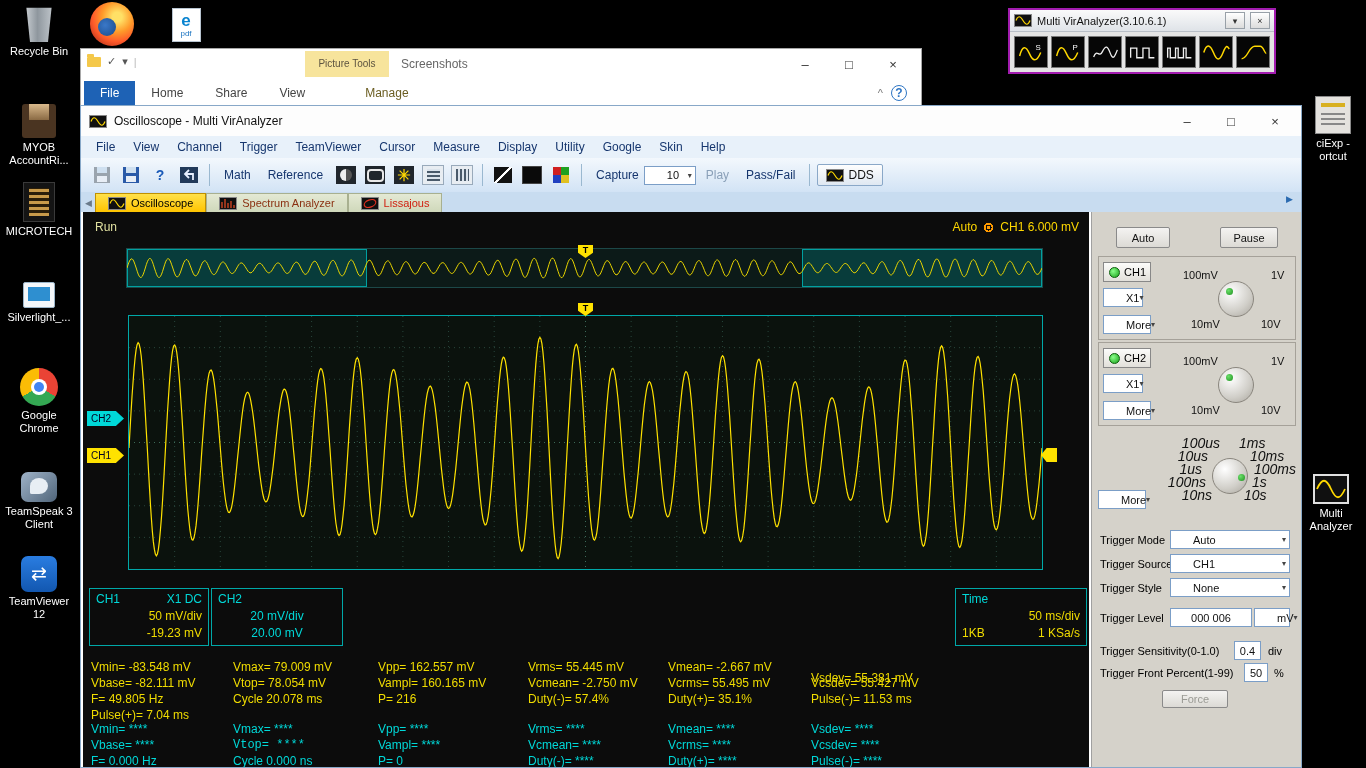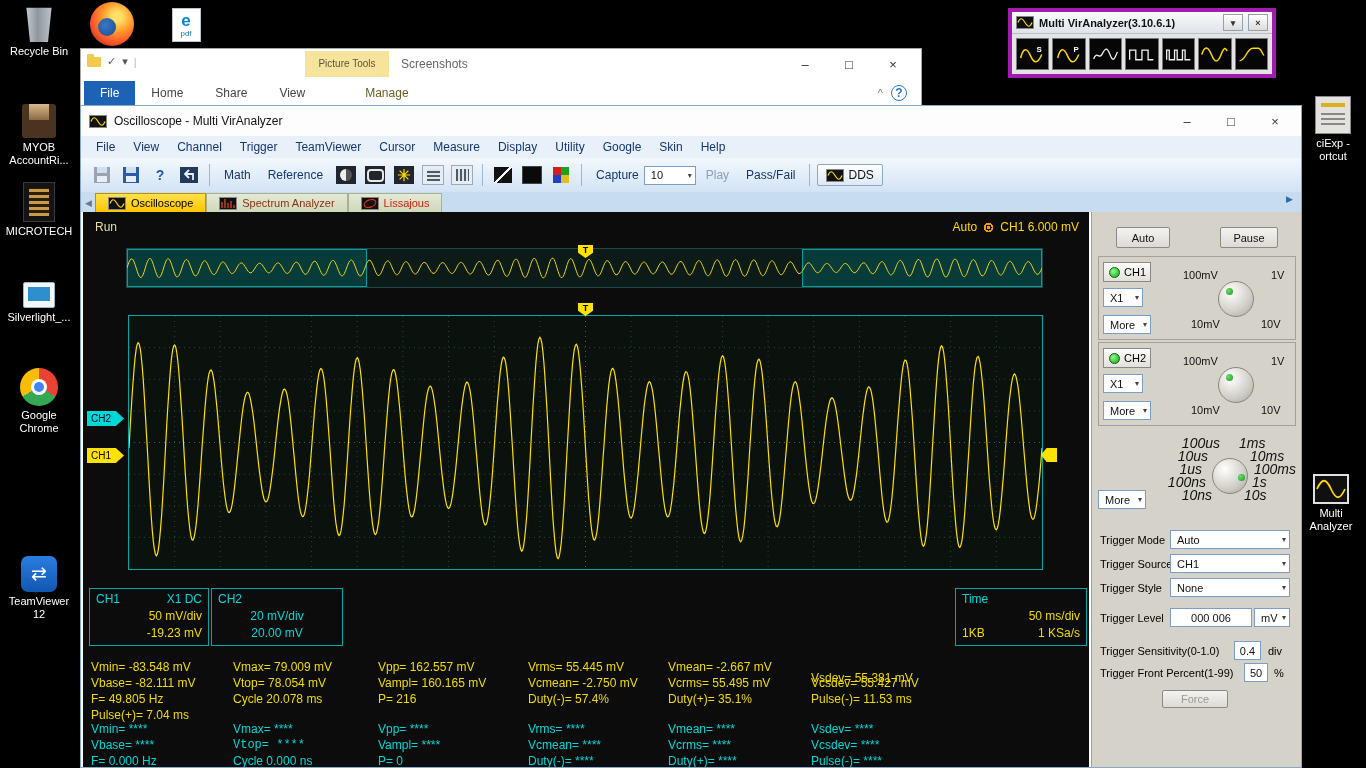--- a/index.html
+++ b/index.html
@@ -48,21 +48,21 @@
   .ex-wbtns{position:absolute;right:6px;top:2px;display:flex;}
   .wbtn{width:44px;height:26px;display:flex;align-items:center;justify-content:center;font-size:13px;color:#333;cursor:default;}
   .ex-tabs{position:relative;display:flex;align-items:center;height:27px;font-size:12px;color:#444;}
   .ex-tab{padding:5px 16px;cursor:default;}
   .ex-tab.file{background:#1e62b5;color:#fff;margin-left:3px;}
   .ex-tab.manage{margin-left:28px;color:#6a5c20;}
   .ex-collapse{position:absolute;right:38px;color:#777;font-size:11px;}
   .ex-help{position:absolute;right:14px;color:#2f76c4;font-weight:bold;font-size:12px;border:1px solid #2f76c4;border-radius:50%;width:14px;height:14px;line-height:14px;text-align:center;}
 
   
-  #launcher{position:absolute;left:1008px;top:8px;width:268px;z-index:5;border:4px solid #a21caf;background:#ececec;box-sizing:border-box;font-weight:bold;}
+  #launcher{position:absolute;left:1008px;top:8px;width:268px;z-index:5;border:2px solid #a21caf;background:#ececec;box-sizing:border-box;}
   .l-title{height:21px;display:flex;align-items:center;gap:5px;padding:0 4px;background:linear-gradient(#fafafa,#dfe3e8);border-bottom:1px solid #b8bec6;}
   .l-title-text{font-size:11px;color:#111;flex:1;}
   .l-ctl{width:18px;height:15px;border:1px solid #98a0a8;background:linear-gradient(#fff,#dcdcdc);font-size:9px;display:flex;align-items:center;justify-content:center;color:#333;}
   #launcher-row{display:flex;gap:3px;padding:4px;background:#e4e4e4;}
   .lbtn{width:34px;height:30px;background:#060606;border:1px solid #787878;display:flex;align-items:center;justify-content:center;}
   .lbtn svg{width:29px;height:23px;}
   .lbtn svg path.y{stroke:#ffd800;stroke-width:1.7;fill:none;}
   .lbtn svg path.w{stroke:#f0f0f0;stroke-width:1.5;fill:none;}
   .lbtn svg text{fill:#fff;font-size:9px;font-family:"Liberation Sans",sans-serif;}
 
@@ -89,21 +89,21 @@
   .ticon.light{background:#e8edf2;border:1px solid #9ab;}
   .halfmoon{width:12px;height:12px;border-radius:50%;background:linear-gradient(90deg,#f0f0f0 50%,#555 50%);}
   .rrect{width:13px;height:9px;border:2px solid #e8e8e8;border-radius:4px;}
   .calcgrid{width:13px;height:12px;background:repeating-linear-gradient(0deg,#4a5a6a 0 2px,#dce4ec 2px 4px),#dce4ec;}
   .keypadgrid{width:13px;height:12px;background:repeating-linear-gradient(90deg,#4a5a6a 0 2px,#dce4ec 2px 4px),#dce4ec;}
   .penline{width:18px;height:16px;background:linear-gradient(135deg,#111 44%,#fff 46%,#fff 54%,#111 56%);}
   .blacksq{width:18px;height:16px;background:#0a0a0a;border:1px solid #444;}
   .colorgrid{width:16px;height:16px;display:grid;grid-template-columns:1fr 1fr;grid-template-rows:1fr 1fr;}
   .colorgrid span:nth-child(1){background:#d02020;}.colorgrid span:nth-child(2){background:#20a020;}
   .colorgrid span:nth-child(3){background:#2040c0;}.colorgrid span:nth-child(4){background:#e0c020;}
-  .select{background:#fff;border:1px solid #7b9ec7;height:19px;box-sizing:border-box;display:flex;align-items:center;justify-content:space-between;padding:0 3px 0 6px;font-size:11px;color:#111;}
+  .select{background:#fff;border:1px solid #7b9ec7;height:19px;box-sizing:border-box;display:flex;align-items:center;justify-content:space-between;padding:0 3px 0 22px;font-size:11px;color:#111;}
   .select .arr{font-size:8px;color:#444;}
   .dds-btn{display:flex;align-items:center;gap:4px;background:linear-gradient(#fefefe,#dfe8f2);border:1px solid #8aa8c8;border-radius:2px;padding:3px 8px;font-size:12px;color:#111;}
   .osc-tabs{height:20px;display:flex;align-items:flex-end;background:#c8dcf0;position:relative;padding-left:4px;}
   .tab-arrow{color:#6a7a8a;font-size:9px;padding:0 3px 4px 0;}
   .tab-arrow.right{position:absolute;right:5px;bottom:4px;color:#2a6ab0;}
   .tab{height:19px;display:flex;align-items:center;gap:5px;padding:0 12px;font-size:11px;border:1px solid #a8b090;border-bottom:none;box-sizing:border-box;cursor:default;}
   .tab-active{background:linear-gradient(#ffe14a,#ffc400);border-color:#c09000;color:#000;}
   .tab-g{background:linear-gradient(#e4e9d4,#cfd8ba);}
   .spec-t{color:#8a3010;}
   .liss-t{color:#d02010;}
@@ -160,20 +160,24 @@
       <div class="dimg ic-microtech"></div>
       <div class="dlabel">MICROTECH</div>
     </div>
     <div class="dicon" style="top: 282px;">
       <div class="dimg ic-silverlight"></div>
       <div class="dlabel">Silverlight_...</div>
     </div>
     <div class="dicon" style="top: 368px;">
       <div class="dimg ic-chrome"></div>
       <div class="dlabel">Google Chrome</div>
+    </div>
+    <div class="dicon" style="top: 472px;">
+      <div class="dimg ic-teamspeak"></div>
+      <div class="dlabel">TeamSpeak 3 Client</div>
     </div>
     <div class="dicon" style="top: 556px;">
       <div class="dimg ic-teamviewer">⇄</div>
       <div class="dlabel">TeamViewer 12</div>
     </div>
   </div>
 
 <div class="dicon" style="left:86px;top:2px;width:52px;">
   <div class="ff-icon dimg"></div>
 </div>

